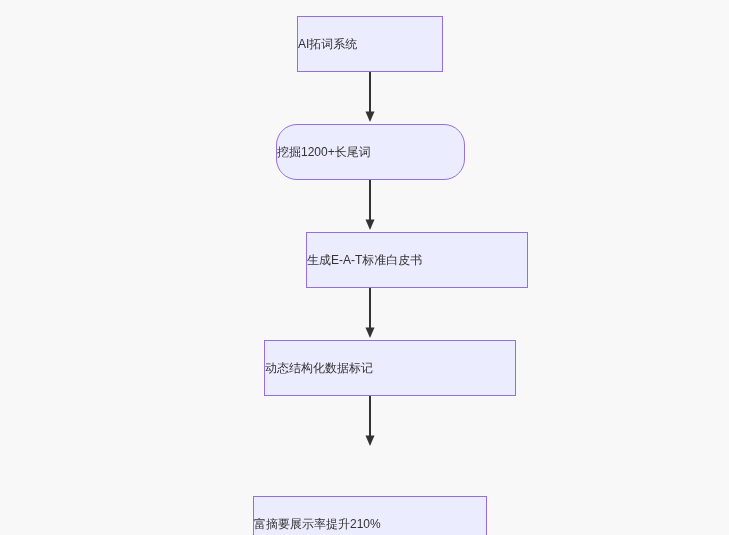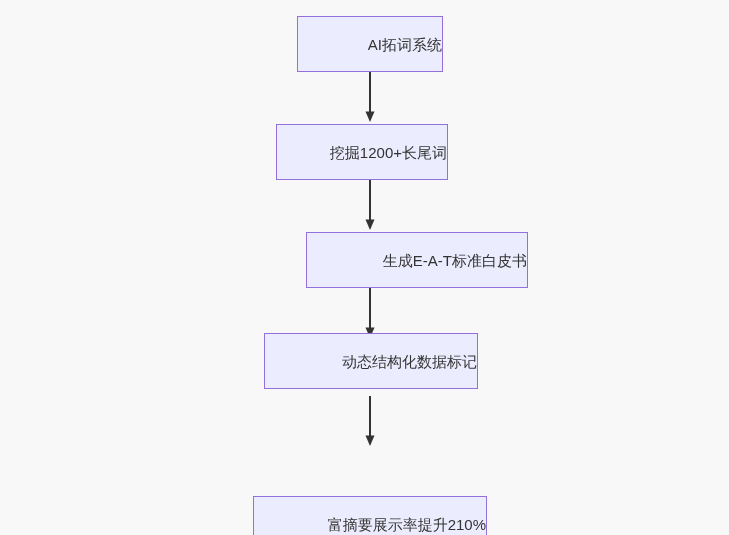--- a/index.html
+++ b/index.html
@@ -31,30 +31,30 @@
     stroke: none;
   }
   .node {
     position: absolute;
     box-sizing: border-box;
     height: 56px;
     background: var(--node-fill, #ECECFF);
     border: 1px solid var(--node-border, #9370DB);
     display: flex;
     align-items: center;
-    justify-content: flex-end;
+    justify-content: flex-start;
     color: var(--text, #333333);
-    font-size: 15px;
+    font-size: 12px;
     line-height: 1;
     white-space: nowrap;
   }
   .n1 { left: 297px; top: 16px;  width: 146px; }
-  .n2 { left: 276px; top: 124px; width: 172px; }
+  .n2 { left: 276px; top: 124px; width: 189px; border-radius: 21px; }
   .n3 { left: 259px; top: 232px; width: 222px; margin-left: 47px; }
-  .n4 { left: 264px; top: 333px; width: 214px; }
+  .n4 { left: 264px; top: 340px; width: 252px; }
   .n5 { left: 253px; top: 448px; width: 234px; margin-top: 48px; }
 </style>
 </head>
 <body>
 
 <div class="canvas">
 
   <svg class="edges" viewBox="0 0 729 535" xmlns="http://www.w3.org/2000/svg">
     <g>
       <line x1="370" y1="72" x2="370" y2="113"></line>

